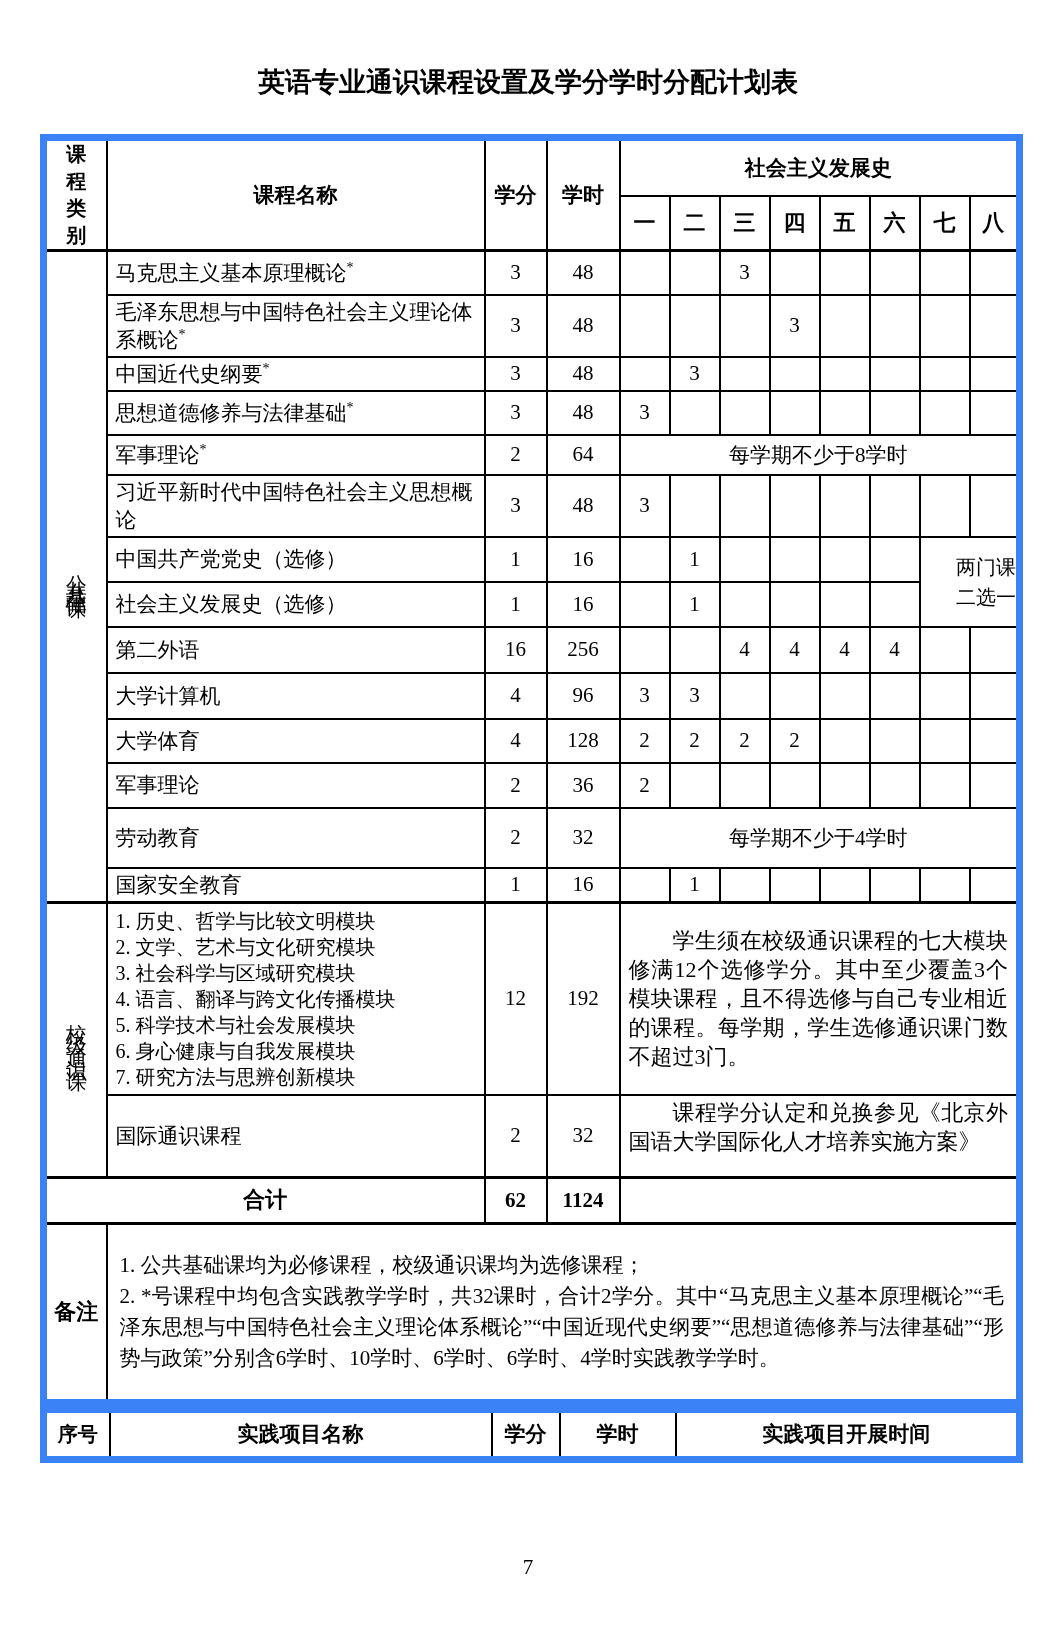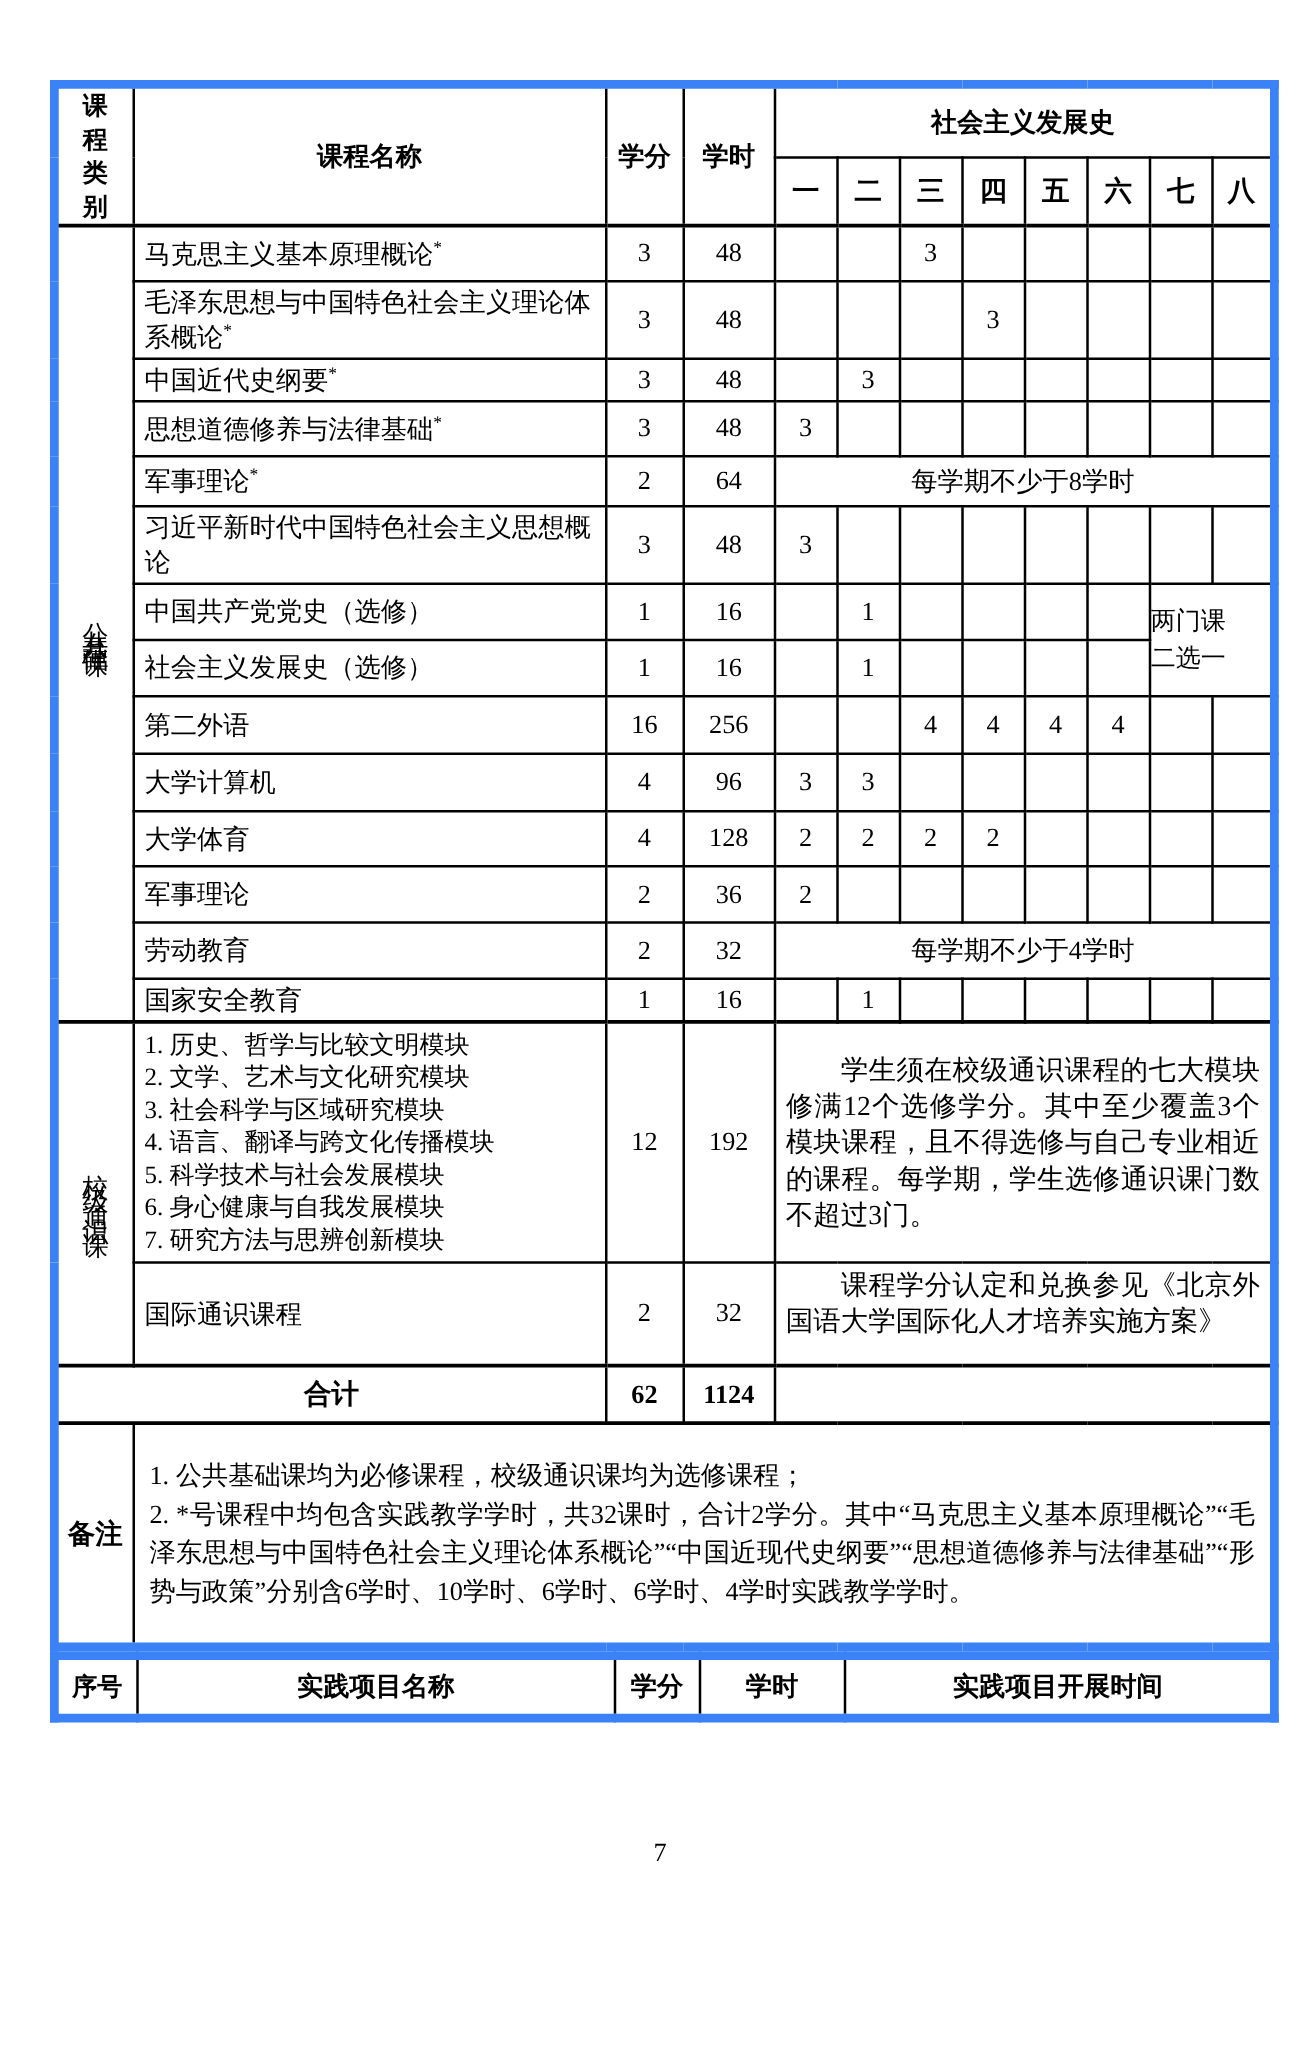--- a/index.html
+++ b/index.html
@@ -16,31 +16,32 @@
   .vwrap{text-align:center}
   .vtext{writing-mode:vertical-lr;letter-spacing:6px;font-size:21px;display:inline-block}
   .vtext.v2{letter-spacing:12px}
   sup{font-size:14px}
   .modules{padding:4px 8px;font-size:20px;line-height:26px;text-align:left}
   .notecell{padding:2px 8px;vertical-align:middle}
   .note-text{font-size:22px;line-height:29px;text-align:justify;text-indent:2em}
   .clip{height:76px;overflow:hidden}
   .bold{font-weight:bold}
   .big{font-size:22px}
-  .choice div{font-size:20px;line-height:30px;text-align:left}
+  .choice div{font-size:20px;line-height:30px;text-align:right}
   .remarks{padding:6px 12px;font-size:21px;line-height:31px;text-align:left;vertical-align:middle}
   .remarks .just{text-align:justify}
   .sub-title{width:976px;text-align:center;font-size:26px;font-weight:bold;margin:16px 0 12px 0}
   .page-num{width:976px;text-align:center;font-size:21px;margin-top:92px}
 </style>
 </head>
 <body>
 
 <div class="page">
 
+  <div class="doc-title">英语专业通识课程设置及学分学时分配计划表</div>
 
   <table>
     <colgroup>
       <col style="width:63px">
         <col style="width:378px">
         <col style="width:62px">
         <col style="width:73px">
       <col style="width:50px">
         <col style="width:50px">
         <col style="width:50px">
@@ -213,21 +214,21 @@
       <td class="c">36</td>
       <td class="c">2</td>
       <td class="c"></td>
       <td class="c"></td>
       <td class="c"></td>
       <td class="c"></td>
       <td class="c"></td>
       <td class="c"></td>
       <td class="c"></td>
     </tr>
-    <tr style="height:45px">
+    <tr style="height:60px">
       <td class="name"><span>劳动教育</span></td>
       <td class="c">2</td>
       <td class="c">32</td>
       <td class="c" colspan="8">每学期不少于4学时</td>
     </tr>
     <tr style="height:32px">
       <td class="name"><span>国家安全教育</span></td>
       <td class="c">1</td>
       <td class="c">16</td>
       <td class="c"></td>

